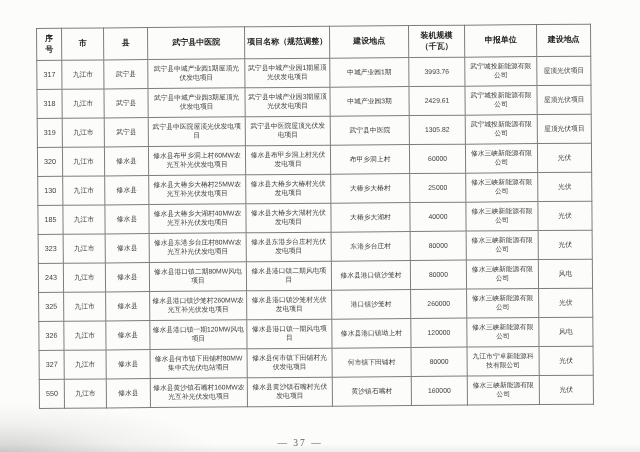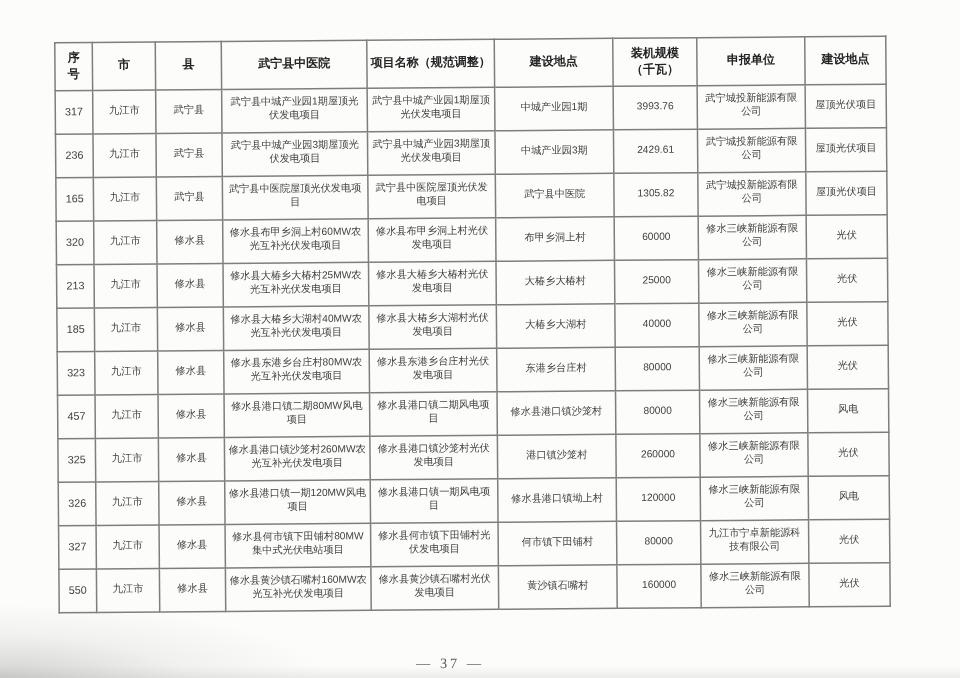--- a/index.html
+++ b/index.html
@@ -124,32 +124,32 @@
           <td>九江市</td>
           <td>武宁县</td>
           <td>武宁县中城产业园1期屋顶光伏发电项目</td>
           <td>武宁县中城产业园1期屋顶光伏发电项目</td>
           <td>中城产业园1期</td>
           <td>3993.76</td>
           <td>武宁城投新能源有限公司</td>
           <td>屋顶光伏项目</td>
         </tr>
         <tr>
-          <td>236</td>
+          <td>318</td>
           <td>九江市</td>
           <td>武宁县</td>
           <td>武宁县中城产业园3期屋顶光伏发电项目</td>
           <td>武宁县中城产业园3期屋顶光伏发电项目</td>
           <td>中城产业园3期</td>
           <td>2429.61</td>
           <td>武宁城投新能源有限公司</td>
           <td>屋顶光伏项目</td>
         </tr>
         <tr>
-          <td>165</td>
+          <td>319</td>
           <td>九江市</td>
           <td>武宁县</td>
           <td>武宁县中医院屋顶光伏发电项目</td>
           <td>武宁县中医院屋顶光伏发电项目</td>
           <td>武宁县中医院</td>
           <td>1305.82</td>
           <td>武宁城投新能源有限公司</td>
           <td>屋顶光伏项目</td>
         </tr>
         <tr>
@@ -157,21 +157,21 @@
           <td>九江市</td>
           <td>修水县</td>
           <td>修水县布甲乡洞上村60MW农光互补光伏发电项目</td>
           <td>修水县布甲乡洞上村光伏发电项目</td>
           <td>布甲乡洞上村</td>
           <td>60000</td>
           <td>修水三峡新能源有限公司</td>
           <td>光伏</td>
         </tr>
         <tr>
-          <td>213</td>
+          <td>130</td>
           <td>九江市</td>
           <td>修水县</td>
           <td>修水县大椿乡大椿村25MW农光互补光伏发电项目</td>
           <td>修水县大椿乡大椿村光伏发电项目</td>
           <td>大椿乡大椿村</td>
           <td>25000</td>
           <td>修水三峡新能源有限公司</td>
           <td>光伏</td>
         </tr>
         <tr>
@@ -190,21 +190,21 @@
           <td>九江市</td>
           <td>修水县</td>
           <td>修水县东港乡台庄村80MW农光互补光伏发电项目</td>
           <td>修水县东港乡台庄村光伏发电项目</td>
           <td>东港乡台庄村</td>
           <td>80000</td>
           <td>修水三峡新能源有限公司</td>
           <td>光伏</td>
         </tr>
         <tr>
-          <td>457</td>
+          <td>243</td>
           <td>九江市</td>
           <td>修水县</td>
           <td>修水县港口镇二期80MW风电项目</td>
           <td>修水县港口镇二期风电项目</td>
           <td>修水县港口镇沙笼村</td>
           <td>80000</td>
           <td>修水三峡新能源有限公司</td>
           <td>风电</td>
         </tr>
         <tr>

